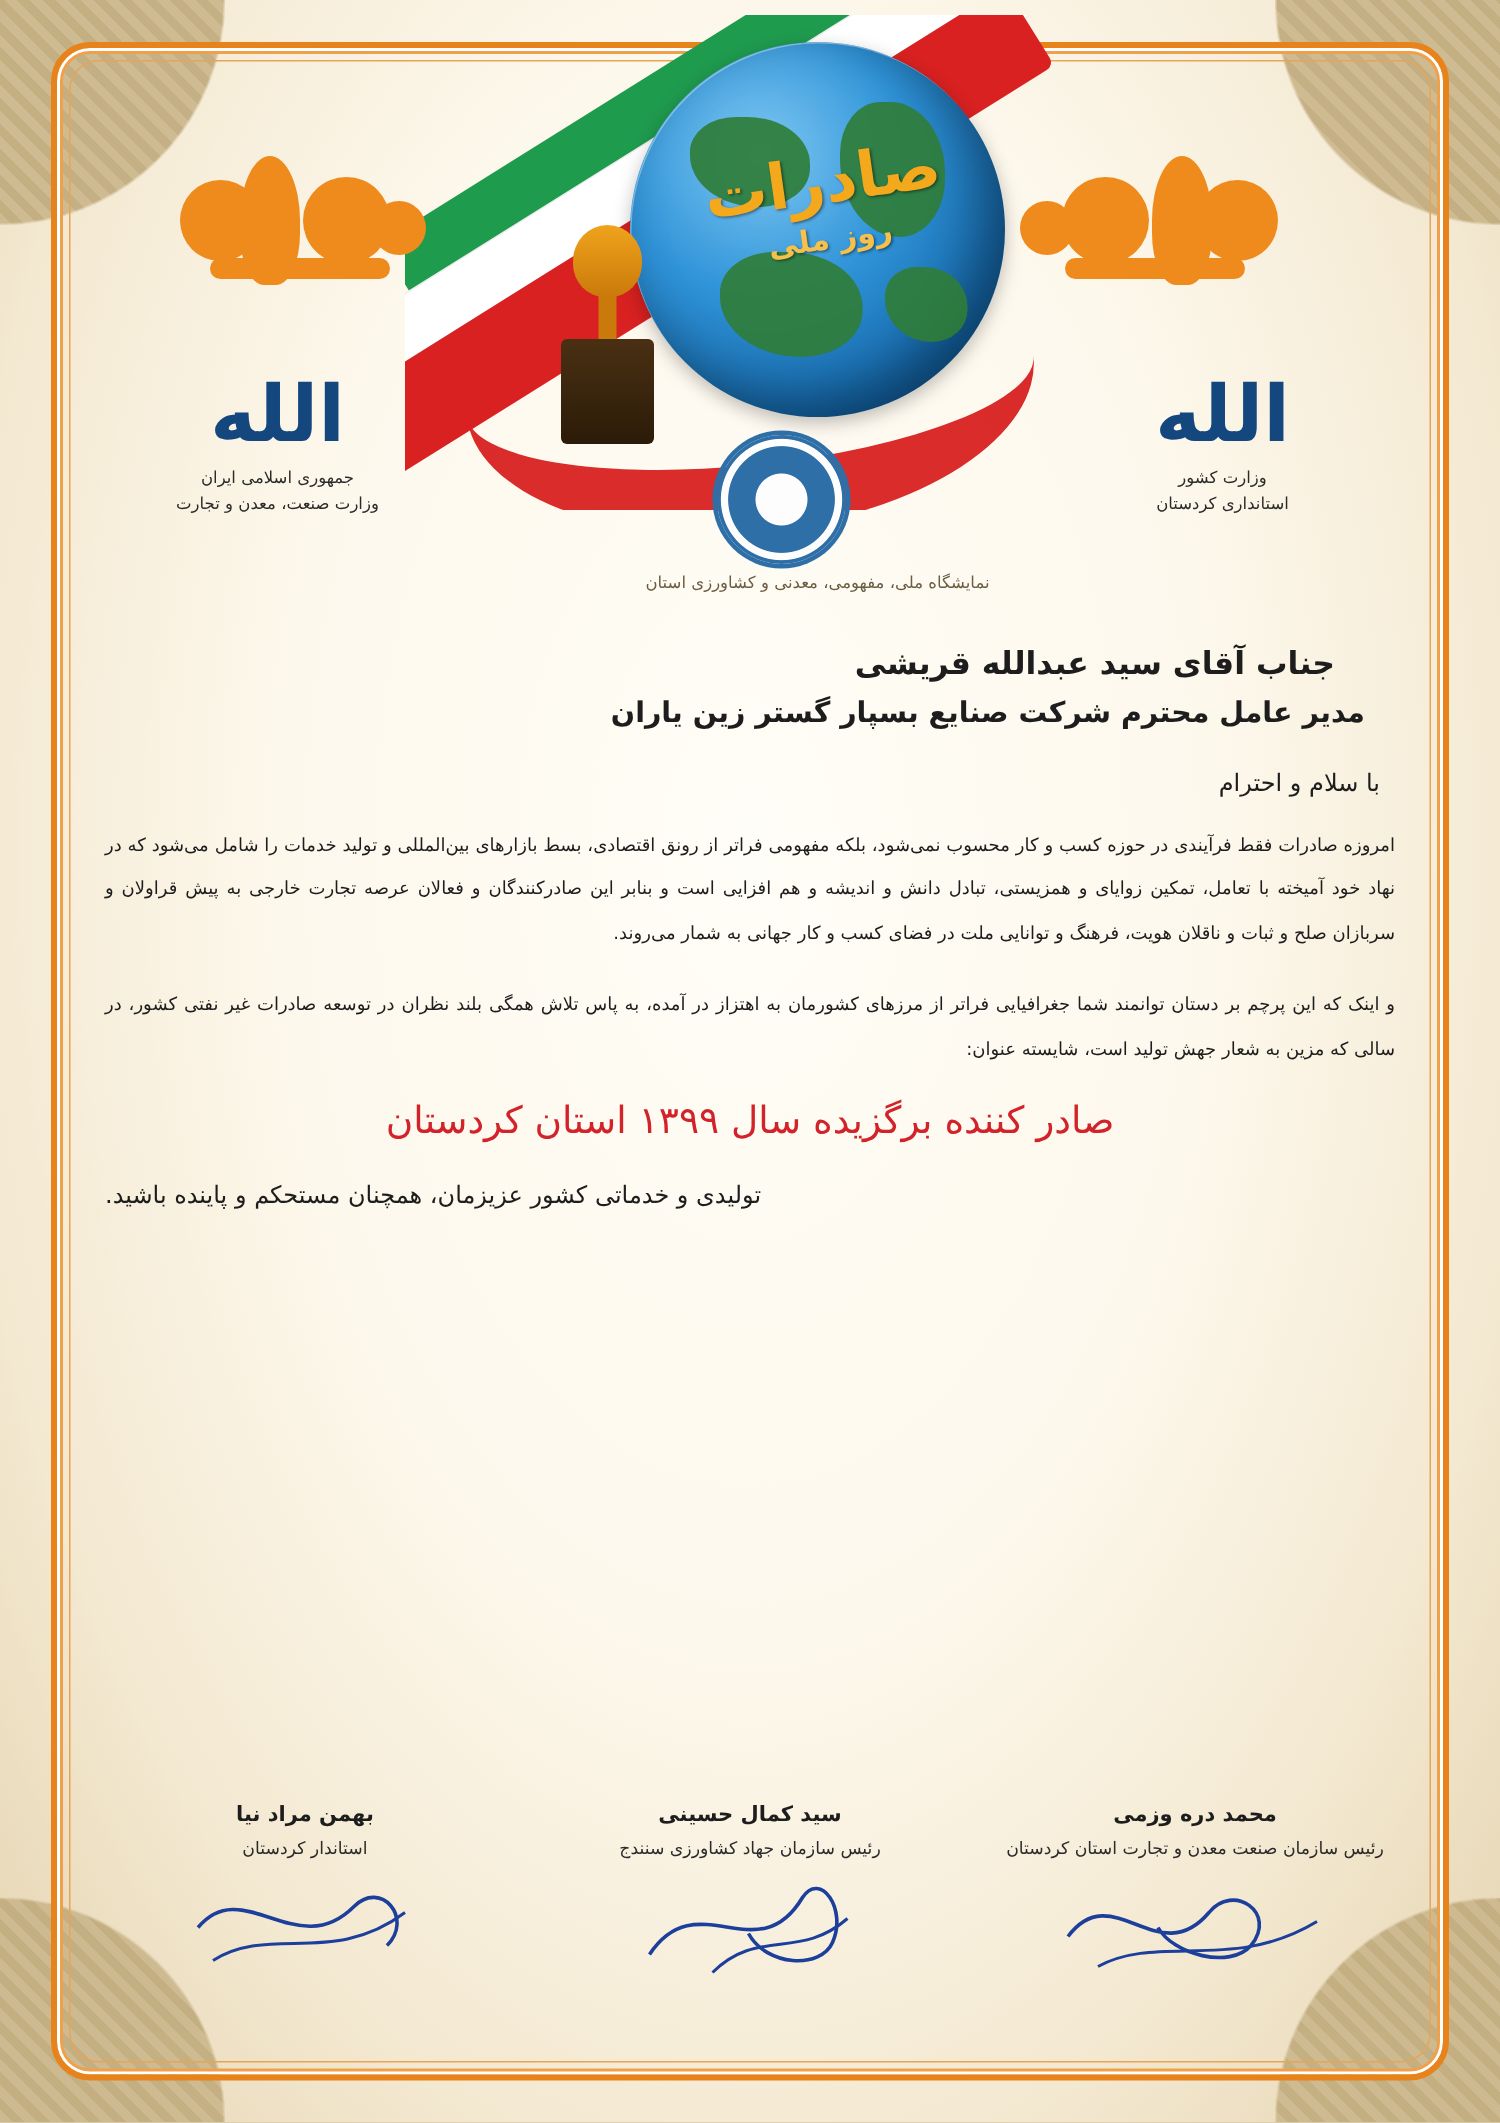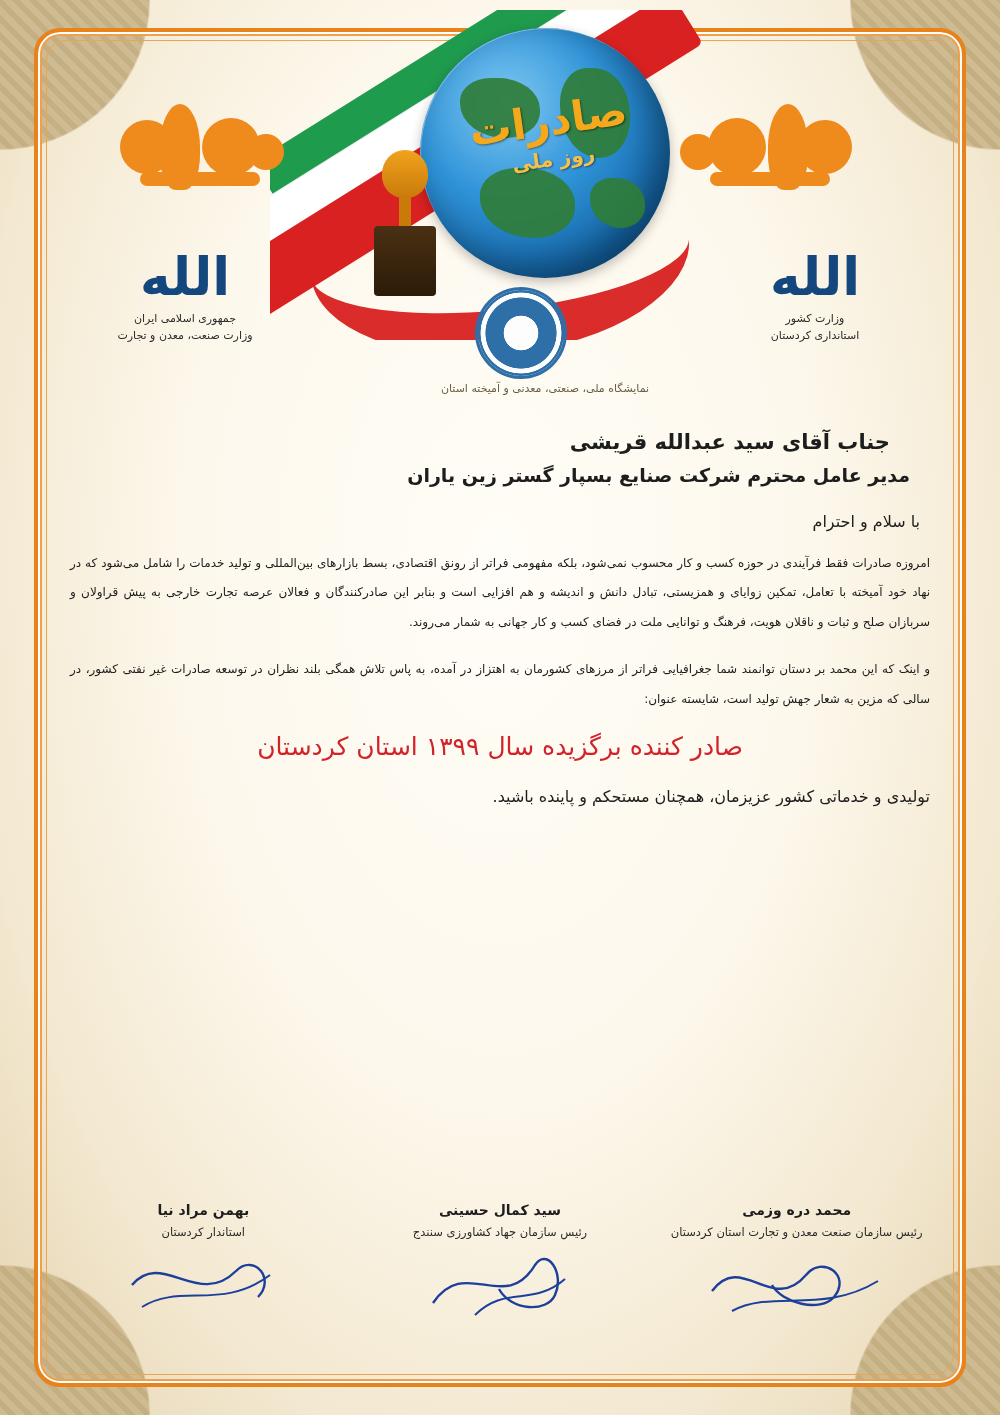--- a/index.html
+++ b/index.html
@@ -144,21 +144,21 @@
   }
   .addressee{font-size:21px;font-weight:bold;margin:0 40px 10px 0;}
   .addressee2{font-size:19px;font-weight:bold;margin:0 20px 26px 0;}
   .salaam{font-size:16px;margin:0 10px 18px 0;}
   .para{font-size:12px;line-height:2.45;margin:0 0 18px 0;text-align:justify;text-align-last:right;}
   .award{
     text-align:center;color:#d2232a;font-size:25px;font-weight:normal;
     margin:18px 0 16px 0;
   }
   .closing{font-size:16px;line-height:2.45;margin:0;text-align:justify;text-align-last:right;}
-  .closing-last{font-size:16px;line-height:2.45;text-align:right;margin-top:6px;}
+  .closing-last{font-size:16px;line-height:2.45;text-align:left;margin-top:6px;}
 
   
   .signatures{
     position:absolute;bottom:92px;left:70px;right:70px;
     display:flex;justify-content:space-between;gap:12px;
   }
   .sig{width:31%;text-align:center;}
   .sig .name{font-size:14px;font-weight:bold;color:#1d1d1d;}
   .sig .title{font-size:11.5px;color:#2b2b2b;margin-top:6px;line-height:1.5;}
   .sig .ink{
@@ -237,29 +237,29 @@
     </div>
 
     <div class="emblem right">
       <div class="mark">الله</div>
       <div class="lines">
         <div>وزارت کشور</div>
         <div>استانداری کردستان</div>
       </div>
     </div>
 
-    <div class="caption-small">نمایشگاه ملی، صنعتی، معدنی و آمیخته استان</div>
+    <div class="caption-small">نمایشگاه ملی، مفهومی، معدنی و کشاورزی استان</div>
   </div>
 
   <div class="body">
     <div class="addressee">جناب آقای سید عبدالله قریشی</div>
     <div class="addressee2">مدیر عامل محترم شرکت صنایع بسپار گستر زین یاران</div>
     <div class="salaam">با سلام و احترام</div>
     <p class="para">امروزه صادرات فقط فرآیندی در حوزه کسب و کار محسوب نمی‌شود، بلکه مفهومی فراتر از رونق اقتصادی، بسط بازارهای بین‌المللی و تولید خدمات را شامل می‌شود که در نهاد خود آمیخته با تعامل، تمکین زوایای و همزیستی، تبادل دانش و اندیشه و هم افزایی است و بنابر این صادرکنندگان و فعالان عرصه تجارت خارجی به پیش قراولان و سربازان صلح و ثبات و ناقلان هویت، فرهنگ و توانایی ملت در فضای کسب و کار جهانی به شمار می‌روند.</p>
-    <p class="para">و اینک که این محمد بر دستان توانمند شما جغرافیایی فراتر از مرزهای کشورمان به اهتزاز در آمده، به پاس تلاش همگی بلند نظران در توسعه صادرات غیر نفتی کشور، در سالی که مزین به شعار جهش تولید است، شایسته عنوان:</p>
+    <p class="para">و اینک که این پرچم بر دستان توانمند شما جغرافیایی فراتر از مرزهای کشورمان به اهتزاز در آمده، به پاس تلاش همگی بلند نظران در توسعه صادرات غیر نفتی کشور، در سالی که مزین به شعار جهش تولید است، شایسته عنوان:</p>
     <div class="award">صادر کننده برگزیده سال ۱۳۹۹ استان کردستان</div>
     <p class="closing-last">تولیدی و خدماتی کشور عزیزمان، همچنان مستحکم و پاینده باشید.</p>
   </div>
 
   <div class="signatures">
 
     <div class="sig">
       <div class="name">محمد دره وزمی</div>
       <div class="title">رئیس سازمان صنعت معدن و تجارت استان کردستان</div>
       <div class="ink">

